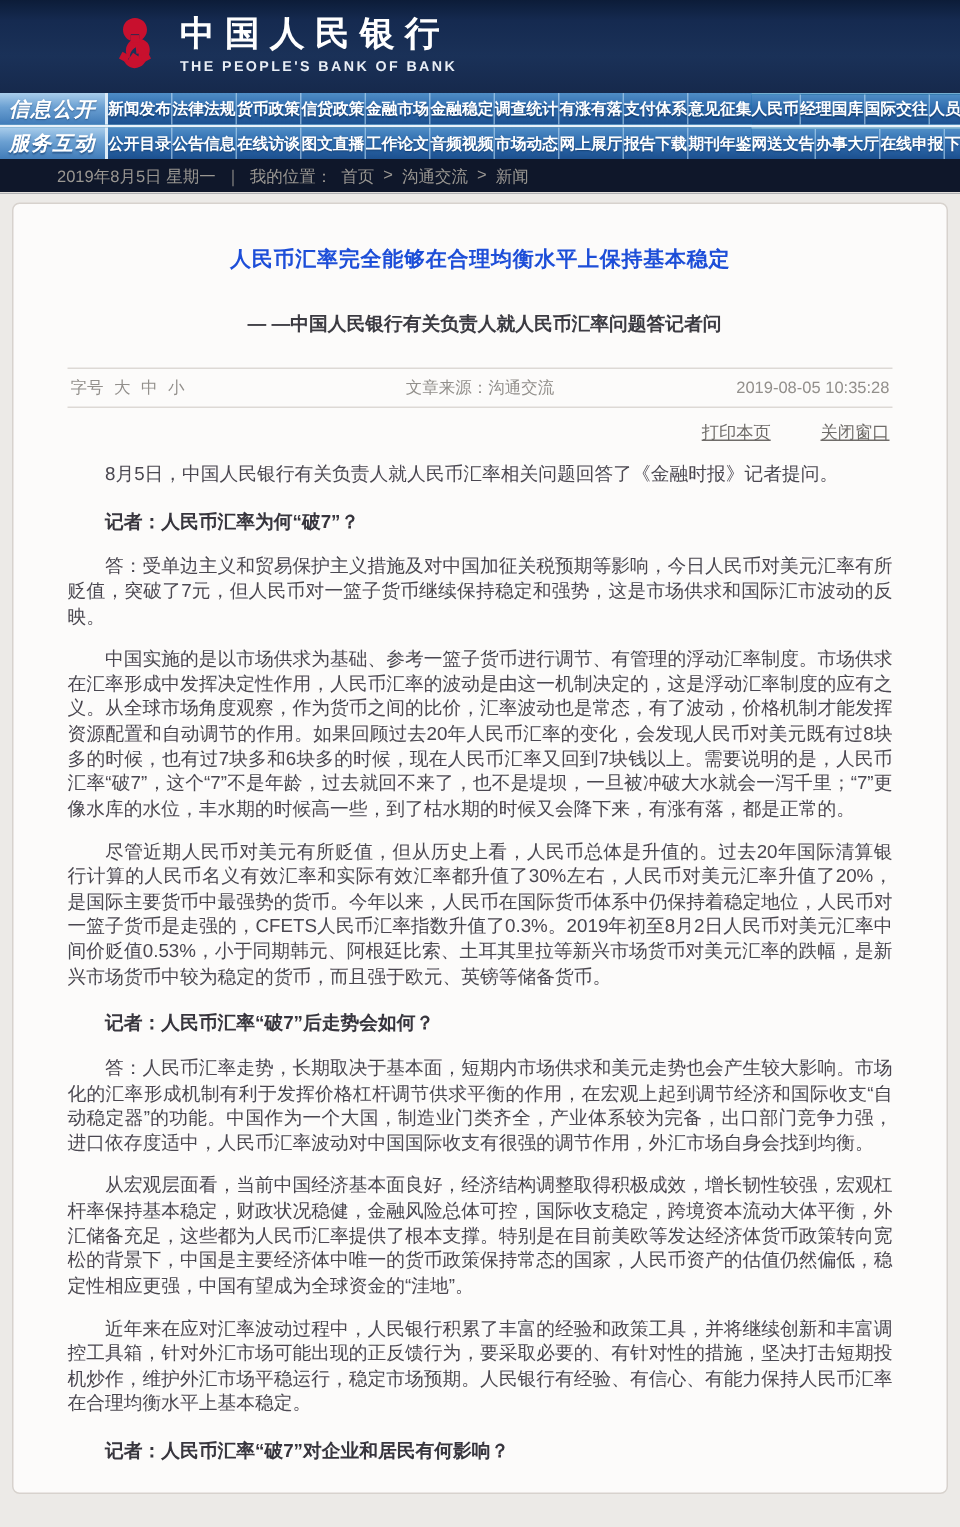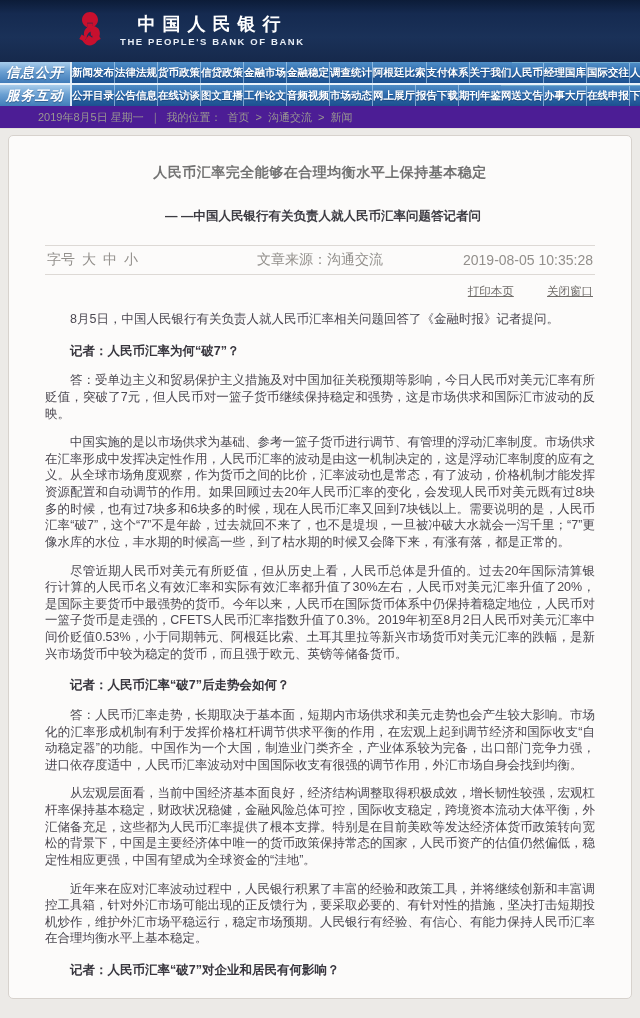--- a/index.html
+++ b/index.html
@@ -6,22 +6,22 @@
   html,body { width:640px; background:#eceae7; font-family:"Liberation Sans","DejaVu Sans",sans-serif; }
 
   
   .masthead{
     height:62px;
     background:linear-gradient(180deg,#0c1c38 0%,#152a50 22%,#1a3158 60%,#16294c 100%);
     display:flex; align-items:center; padding-left:72px;
   }
   .logo-wrap{ display:flex; align-items:center; gap:12px; }
   .emblem{ width:36px; height:40px; }
-  .names .cn{ color:#fff; font-family:Liberation Sans, sans-serif;
-    font-weight:bold; font-size:18px; letter-spacing:7px; line-height:1.05;text-align:center; }
+  .names .cn{ color:#fff; font-family:Liberation Mono, monospace;
+    font-weight:bold; font-size:23px; letter-spacing:7px; line-height:1.05; }
   .names .en{ color:#e8eef6; font-size:9.5px; letter-spacing:1.6px; font-weight:bold; margin-top:2px; }
 
   
   .mainnav{ background:#0369a1; }
   .nav-band{ display:flex; }
   .nav-band + .nav-band{ border-top:2px solid #e9f2fa; }
   .nav-label{
     width:72px; min-width:72px; display:flex; align-items:center; justify-content:center;
     color:#fff; font-style:italic; font-weight:bold; font-size:13.5px; letter-spacing:1px;
     background:linear-gradient(180deg,#a9cdeb 0%,#6ba0d2 45%,#417cb9 100%);
@@ -37,43 +37,43 @@
     background:linear-gradient(180deg,#4f8dc6 0%,#2f6cae 45%,#1c508f 100%);
     border-left:1px solid rgba(190,220,245,.6);
     white-space:nowrap; text-shadow:0 1px 1px rgba(10,40,80,.55);
   }
   .nav-cell:first-child{ border-left:none; }
   .nav-fill{ background:linear-gradient(180deg,#4f8dc6 0%,#2f6cae 45%,#1c508f 100%);
     border-left:1px solid rgba(190,220,245,.6); }
 
   
   .crumbbar{
-    height:23px; background:#4c1d95; border-bottom:1px solid #e2dfdb;
+    height:23px; background:#0f172a; border-bottom:1px solid #e2dfdb;
     display:flex; align-items:center; padding-left:38px; gap:6px;
     font-size:11px; color:#9a9792;
   }
   .crumbbar a{ color:#9a9792; text-decoration:none; cursor:pointer; }
 
   
   .page-body{ padding:6px 8px 10px; }
   .panel{
     background:#fcfbfa; border:1px solid #d7d2cd; border-radius:5px;
     padding:28px 36px 6px;
   }
   .art-title{
-    text-align:center; font-size:14px; font-weight:bold; color:#737373;
+    text-align:center; font-size:14px; font-weight:bold; color:#1d4ed8;
     letter-spacing:.5px; margin-bottom:26px;
   }
   .art-subtitle{
     padding-left:120px;
     font-size:12.5px; font-weight:bold; color:#3c3b42; margin-bottom:20px;
   }
   .metarow{
     border-top:1px solid #ddd9d5; border-bottom:1px solid #ddd9d5;
-    display:flex; align-items:center; font-size:14px; color:#928f8b; padding:5px 2px;
+    display:flex; align-items:center; font-size:11px; color:#928f8b; padding:5px 2px;
   }
   .metarow .fontsize{ width:30%; display:flex; gap:7px; }
   .metarow .fontsize a{ color:#928f8b; text-decoration:none; cursor:pointer; }
   .metarow .source{ width:40%; text-align:center; }
   .metarow .stamp{ width:30%; text-align:right; }
   .actions{ text-align:right; padding:9px 2px 12px; font-size:11.5px; }
   .actions a{ color:#6f6c69; text-decoration:underline; margin-left:30px; cursor:pointer; }
 
   .art-body{ font-size:12.5px; color:#4a4750; line-height:1.33; }
   .art-body p{ text-indent:2em; text-align:justify; margin-bottom:12px; }
@@ -106,23 +106,23 @@
       <div class="nav-label">信息公开</div>
       <div class="nav-menu">
         <div class="nav-row">
           <a class="nav-cell">新闻发布</a>
           <a class="nav-cell">法律法规</a>
           <a class="nav-cell">货币政策</a>
           <a class="nav-cell">信贷政策</a>
           <a class="nav-cell">金融市场</a>
           <a class="nav-cell">金融稳定</a>
           <a class="nav-cell">调查统计</a>
-          <a class="nav-cell">阿根廷比索</a>
+          <a class="nav-cell">有涨有落</a>
           <a class="nav-cell">支付体系</a>
-          <a class="nav-cell">关于我们</a>
+          <a class="nav-cell">意见征集</a>
         </div>
         <div class="nav-row">
           <a class="nav-cell">人民币</a>
           <a class="nav-cell">经理国库</a>
           <a class="nav-cell">国际交往</a>
           <a class="nav-cell">人员招录</a>
           <a class="nav-cell">金融研究</a>
           <a class="nav-cell">征信管理</a>
           <a class="nav-cell">反洗钱</a>
           <a class="nav-cell">党建工作</a>

